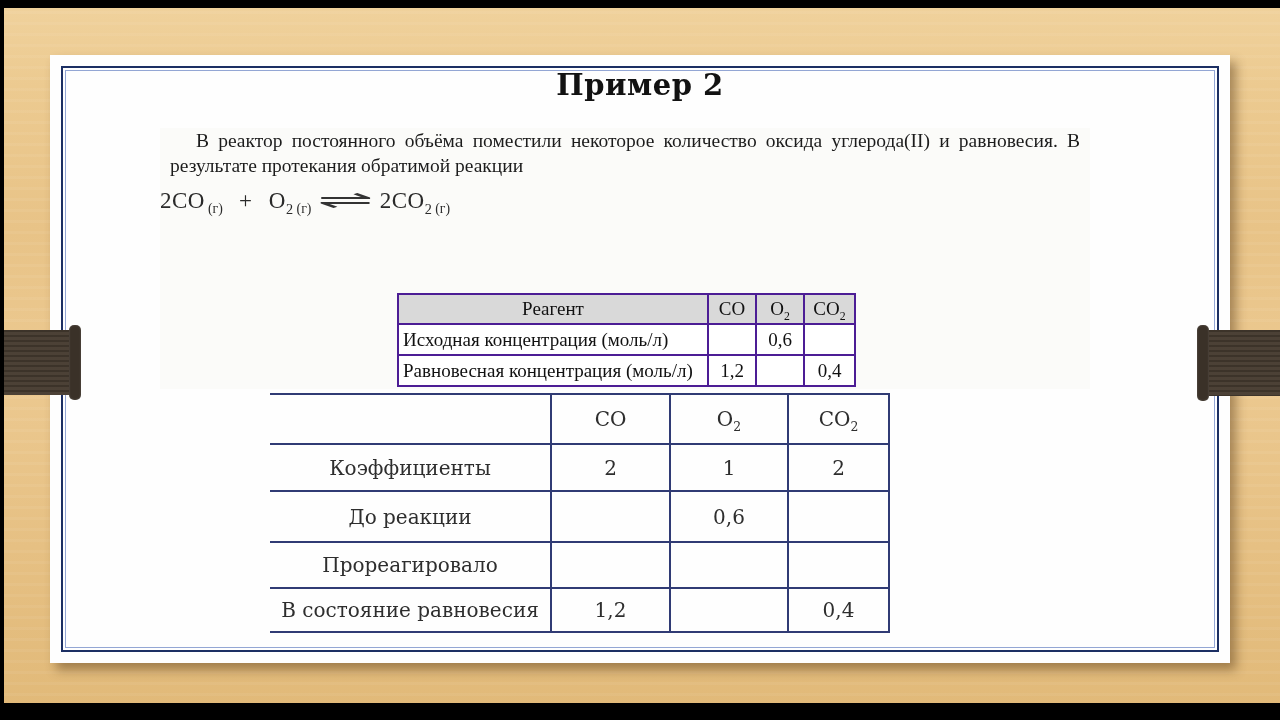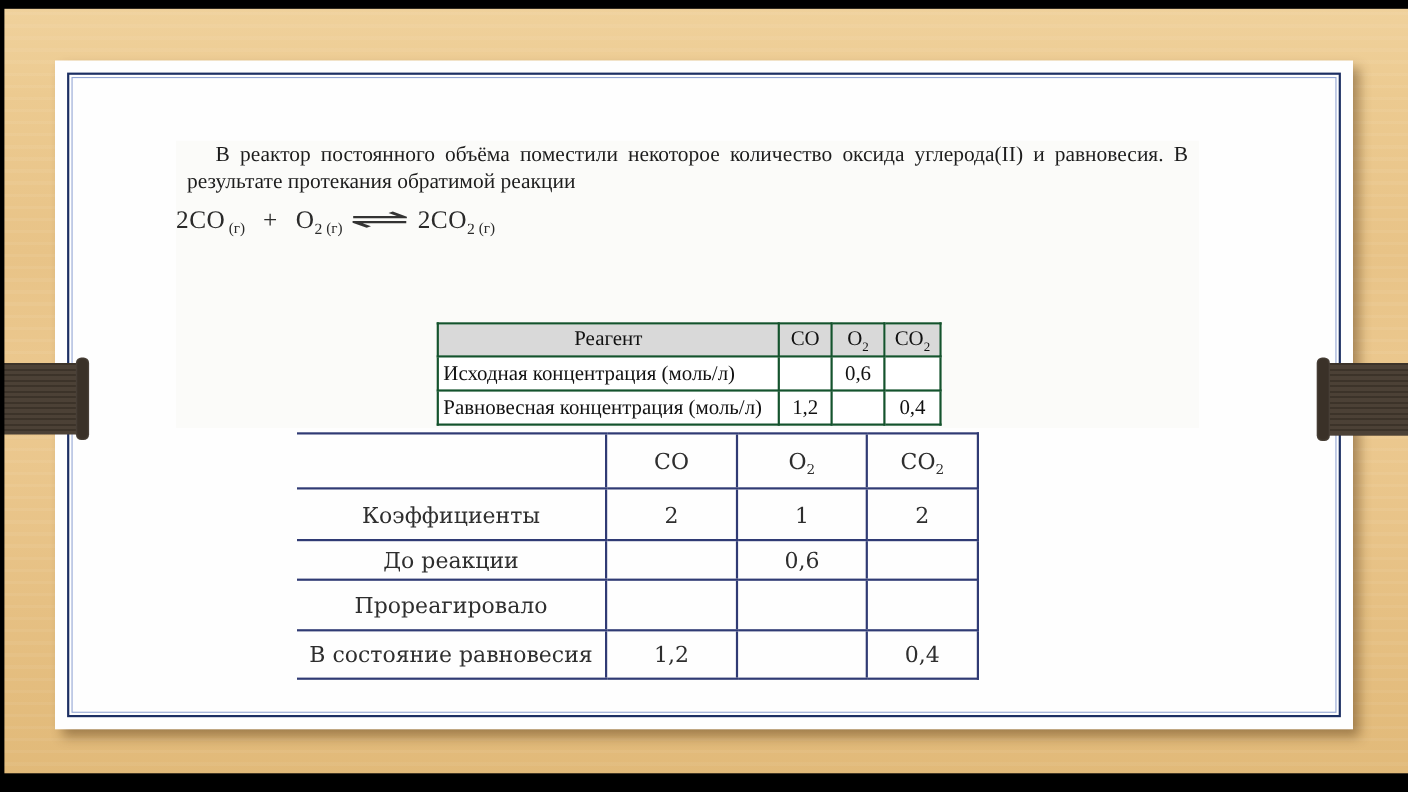--- a/index.html
+++ b/index.html
@@ -55,21 +55,21 @@
   }
   sub{font-size:62%;line-height:0;}
   i{font-family:"Liberation Serif",serif;}
   
   .gtable{
     position:absolute;left:397px;top:293px;
     border-collapse:collapse;table-layout:fixed;
     font-size:19px;color:#111;background:#fff;
   }
   .gtable th,.gtable td{
-    border:2px solid #14532d;font-weight:normal;
+    border:2px solid #4c1d95;font-weight:normal;
     padding:0 4px;white-space:nowrap;overflow:hidden;
   }
   .gtable th{background:#d9d9d9;height:28px;text-align:center;}
   .gtable td{height:29px;margin-left:41px;}
   .gtable td.num{text-align:center;padding:0 2px;}
   .c-reagent{width:300px;} .c-co{width:38px;} .c-o2{width:38px;} .c-co2{width:41px;}
   
   .wtable{
     position:absolute;left:270px;top:393px;
     border-collapse:collapse;table-layout:fixed;
@@ -77,21 +77,21 @@
     font-size:20px;color:#2e2e2e;
   }
   .wtable td{
     border-bottom:2px solid #303b74;text-align:center;vertical-align:middle;
     padding:0 4px;
   }
   .wtable tr:first-child td{border-top:2px solid #303b74;}
   .wtable td+td{border-left:2px solid #303b74;}
   .wtable td:last-child{border-right:2px solid #303b74;}
   .w-label{width:272px;} .w-co{width:109px;} .w-o2{width:108px;} .w-co2{width:91px;}
-  .wtable .r-head{height:50px;} .wtable .r1{height:47px;} .wtable .r2{height:36px;}
+  .wtable .r-head{height:50px;} .wtable .r1{height:47px;} .wtable .r2{height:51px;}
   .wtable .r3{height:46px;} .wtable .r4{height:44px;}
   
   .clip{position:absolute;background:
       repeating-linear-gradient(180deg, rgba(0,0,0,0.14) 0 2px, rgba(255,255,255,0.03) 2px 5px),
       #463b30;}
   .clip-cap{position:absolute;background:#3a3128;border-radius:5px;
       box-shadow:inset 0 0 2px rgba(255,255,255,0.25);}
   .clip.lbar{left:0;top:330px;width:73px;height:65px;}
   .clip-cap.lcap{left:69px;top:325px;width:12px;height:75px;}
   .clip.rbar{left:1203px;top:330px;width:77px;height:66px;}
@@ -99,20 +99,21 @@
 </style>
 </head>
 <body>
 
 <div id="stage">
 
   <div class="card">
     <div class="frame"></div>
   </div>
 
+  <div class="title">Пример 2</div>
 
   <div class="problem">
     <p class="p1">В реактор постоянного объёма поместили некоторое количество оксида углерода(II) и равновесия. В результате протекания обратимой реакции</p>
 
     <div class="equation">
       <span><span>2</span><span>CO</span><sub></sub><sub class="st">(г)</sub></span>
       <span class="plus">+</span>
       <span><span></span><span>O</span><sub>2</sub><sub class="st">(г)</sub></span>
       <span class="eq-arrow">⇌</span>
       <span><span>2</span><span>CO</span><sub>2</sub><sub class="st">(г)</sub></span>

